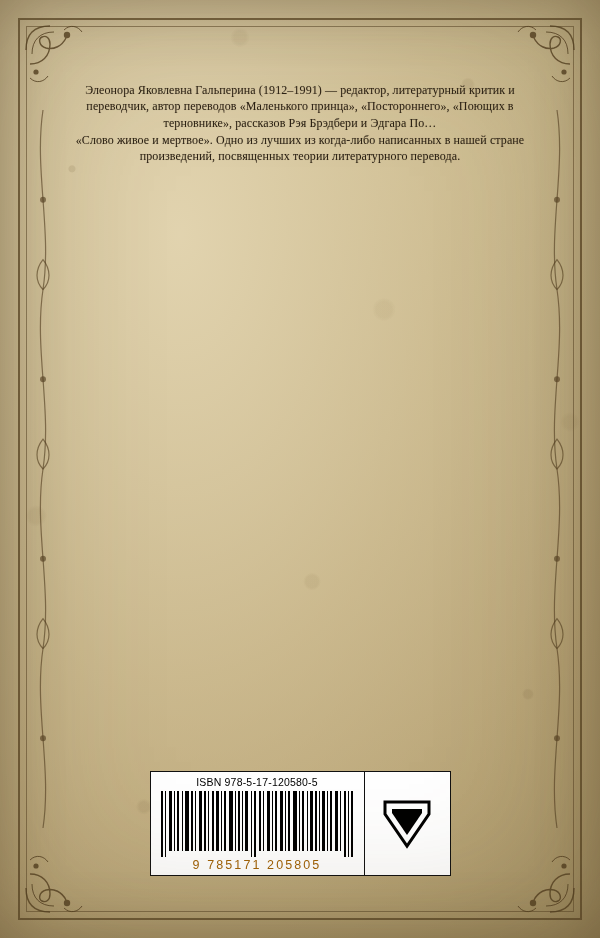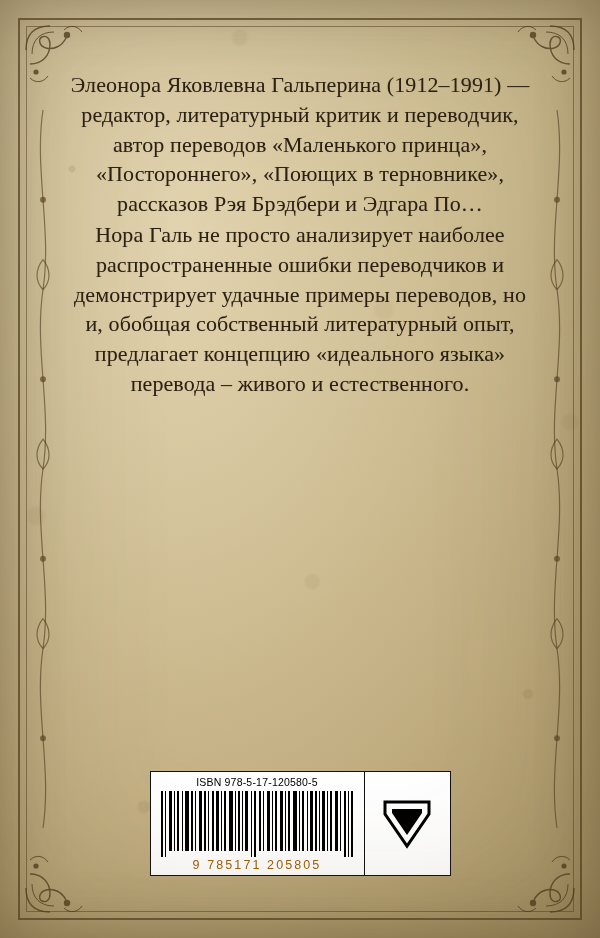--- a/index.html
+++ b/index.html
@@ -87,24 +87,24 @@
   
   .content {
     position: absolute;
     left: 70px;
     right: 70px;
     top: 66px;
     text-align: center;
     color: #2b2114;
   }
   .blurb {
-    font-size: 22px;
+    font-size: 12px;
     line-height: 1.355;
     letter-spacing: .1px;
-    margin: 4px 0 0 0;
+    margin: 16px 0 0 0;
     text-align: center;
     text-shadow: 0 0 1px rgba(60,45,20,0.18);
   }
   .blurb + .blurb { margin-top: 1px; }
 
   
   .bottom {
     position: absolute;
     left: 0; right: 0;
     bottom: 62px;
@@ -229,21 +229,21 @@
       <circle cx="13" cy="450" r="3" fill="currentColor" stroke="none"></circle>
       <circle cx="13" cy="630" r="3" fill="currentColor" stroke="none"></circle>
       <path d="M13 150 c8 10 8 22 0 30 c-8 -8 -8 -20 0 -30z"></path>
       <path d="M13 330 c8 10 8 22 0 30 c-8 -8 -8 -20 0 -30z"></path>
       <path d="M13 510 c8 10 8 22 0 30 c-8 -8 -8 -20 0 -30z"></path>
     </svg>
   </div>
 
   <div class="content">
     <p class="blurb">Элеонора Яковлевна Гальперина (1912–1991) — редактор, литературный критик и переводчик, автор переводов «Маленького принца», «Постороннего», «Поющих в терновнике», рассказов Рэя Брэдбери и Эдгара По…</p>
-    <p class="blurb">Нора Галь не просто анализирует наиболее распространенные ошибки переводчиков и демонстрирует удачные примеры переводов, но и, обобщая собственный литературный опыт, предлагает концепцию «идеального языка» перевода – живого и естественного.</p>
+    <p class="blurb">«Слово живое и мертвое». Одно из лучших из когда-либо написанных в нашей стране произведений, посвященных теории литературного перевода.</p>
   </div>
 
   <div class="bottom">
     <div class="barcode-box">
       <div class="isbn-text">ISBN 978-5-17-120580-5</div>
       <svg class="bars" viewBox="0 0 198 66">
         <rect x="0" y="0" width="198" height="66" fill="#fff"></rect>
         <g fill="#000">
           <rect x="3" y="0" width="2" height="66"></rect>
           <rect x="7" y="0" width="1" height="66"></rect>

